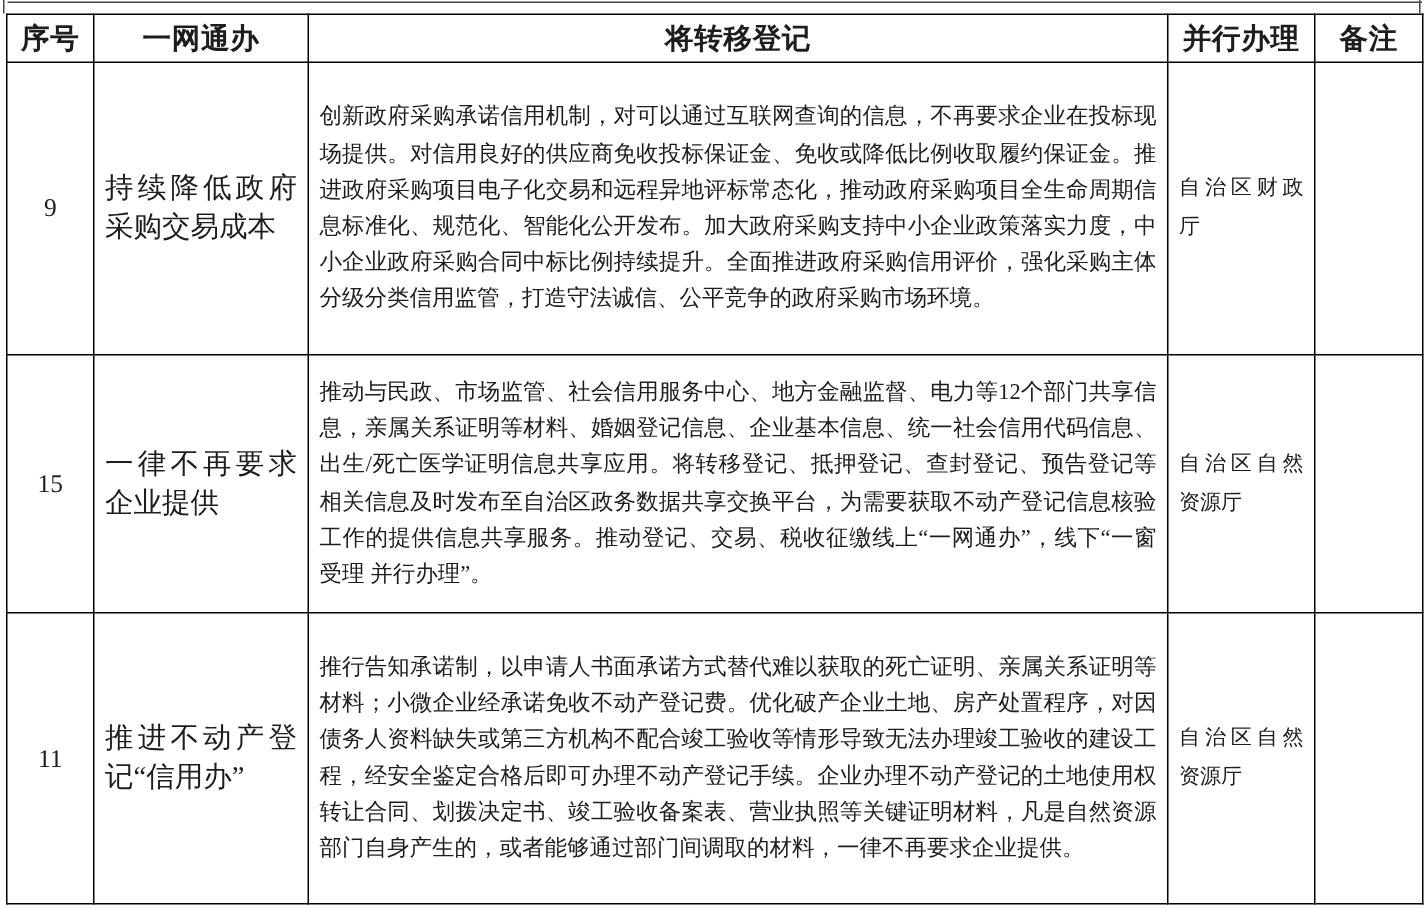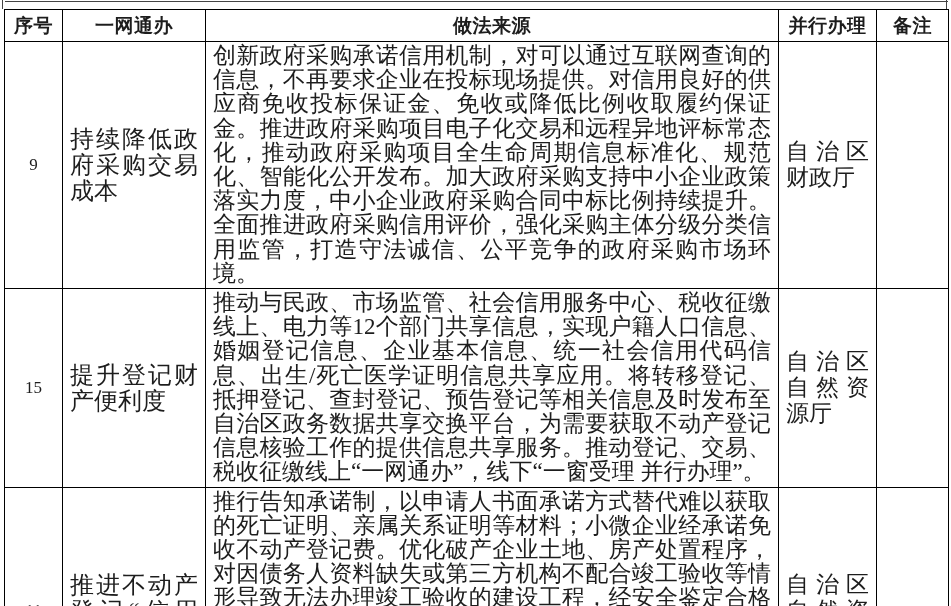--- a/index.html
+++ b/index.html
@@ -75,37 +75,37 @@
   tr.r2 { height: 194px; }
   td.c-no {
     text-align: center;
     vertical-align: middle;
     font-size: 17px;
   }
   td.c-measure {
     text-align: justify;
     text-align-last: left;
     vertical-align: middle;
-    font-size: 24px;
+    font-size: 19px;
     line-height: 26px;
     padding: 2px 9px;
   }
   td.c-practice {
     text-align: justify;
     text-align-last: left;
     vertical-align: middle;
-    font-size: 23px;
+    font-size: 15px;
     line-height: 24.2px;
     padding: 2px 8px;
   }
   td.c-source {
     text-align: justify;
     text-align-last: left;
     vertical-align: middle;
-    font-size: 23px;
+    font-size: 14px;
     line-height: 26px;
     padding: 2px 8px;
   }
   td.c-remark {
     vertical-align: middle;
   }
 </style>
 </head>
 <body>
 
@@ -120,37 +120,37 @@
       <col style="width:58px">
       <col style="width:143px">
       <col style="width:573px">
       <col style="width:98px">
       <col style="width:72px">
     </colgroup>
     <thead>
       <tr class="hdr">
         <th>序号</th>
         <th>一网通办</th>
-        <th>做法来源</th>
+        <th>将转移登记</th>
         <th>并行办理</th>
         <th>备注</th>
       </tr>
     </thead>
     <tbody>
       <tr class="r0">
         <td class="c-no">9</td>
         <td class="c-measure">持续降低政府采购交易成本</td>
         <td class="c-practice">创新政府采购承诺信用机制，对可以通过互联网查询的信息，不再要求企业在投标现场提供。对信用良好的供应商免收投标保证金、免收或降低比例收取履约保证金。推进政府采购项目电子化交易和远程异地评标常态化，推动政府采购项目全生命周期信息标准化、规范化、智能化公开发布。加大政府采购支持中小企业政策落实力度，中小企业政府采购合同中标比例持续提升。全面推进政府采购信用评价，强化采购主体分级分类信用监管，打造守法诚信、公平竞争的政府采购市场环境。</td>
         <td class="c-source">自治区财政厅</td>
         <td class="c-remark"></td>
       </tr>
       <tr class="r1">
         <td class="c-no">15</td>
-        <td class="c-measure">提升登记财产便利度</td>
-        <td class="c-practice">推动与民政、市场监管、社会信用服务中心、税收征缴线上、电力等12个部门共享信息，实现户籍人口信息、婚姻登记信息、企业基本信息、统一社会信用代码信息、出生/死亡医学证明信息共享应用。将转移登记、抵押登记、查封登记、预告登记等相关信息及时发布至自治区政务数据共享交换平台，为需要获取不动产登记信息核验工作的提供信息共享服务。推动登记、交易、税收征缴线上“一网通办”，线下“一窗受理 并行办理”。</td>
+        <td class="c-measure">一律不再要求企业提供</td>
+        <td class="c-practice">推动与民政、市场监管、社会信用服务中心、地方金融监督、电力等12个部门共享信息，亲属关系证明等材料、婚姻登记信息、企业基本信息、统一社会信用代码信息、出生/死亡医学证明信息共享应用。将转移登记、抵押登记、查封登记、预告登记等相关信息及时发布至自治区政务数据共享交换平台，为需要获取不动产登记信息核验工作的提供信息共享服务。推动登记、交易、税收征缴线上“一网通办”，线下“一窗受理 并行办理”。</td>
         <td class="c-source">自治区自然资源厅</td>
         <td class="c-remark"></td>
       </tr>
       <tr class="r2">
         <td class="c-no">11</td>
         <td class="c-measure">推进不动产登记“信用办”</td>
         <td class="c-practice">推行告知承诺制，以申请人书面承诺方式替代难以获取的死亡证明、亲属关系证明等材料；小微企业经承诺免收不动产登记费。优化破产企业土地、房产处置程序，对因债务人资料缺失或第三方机构不配合竣工验收等情形导致无法办理竣工验收的建设工程，经安全鉴定合格后即可办理不动产登记手续。企业办理不动产登记的土地使用权转让合同、划拨决定书、竣工验收备案表、营业执照等关键证明材料，凡是自然资源部门自身产生的，或者能够通过部门间调取的材料，一律不再要求企业提供。</td>
         <td class="c-source">自治区自然资源厅</td>
         <td class="c-remark"></td>
       </tr>

